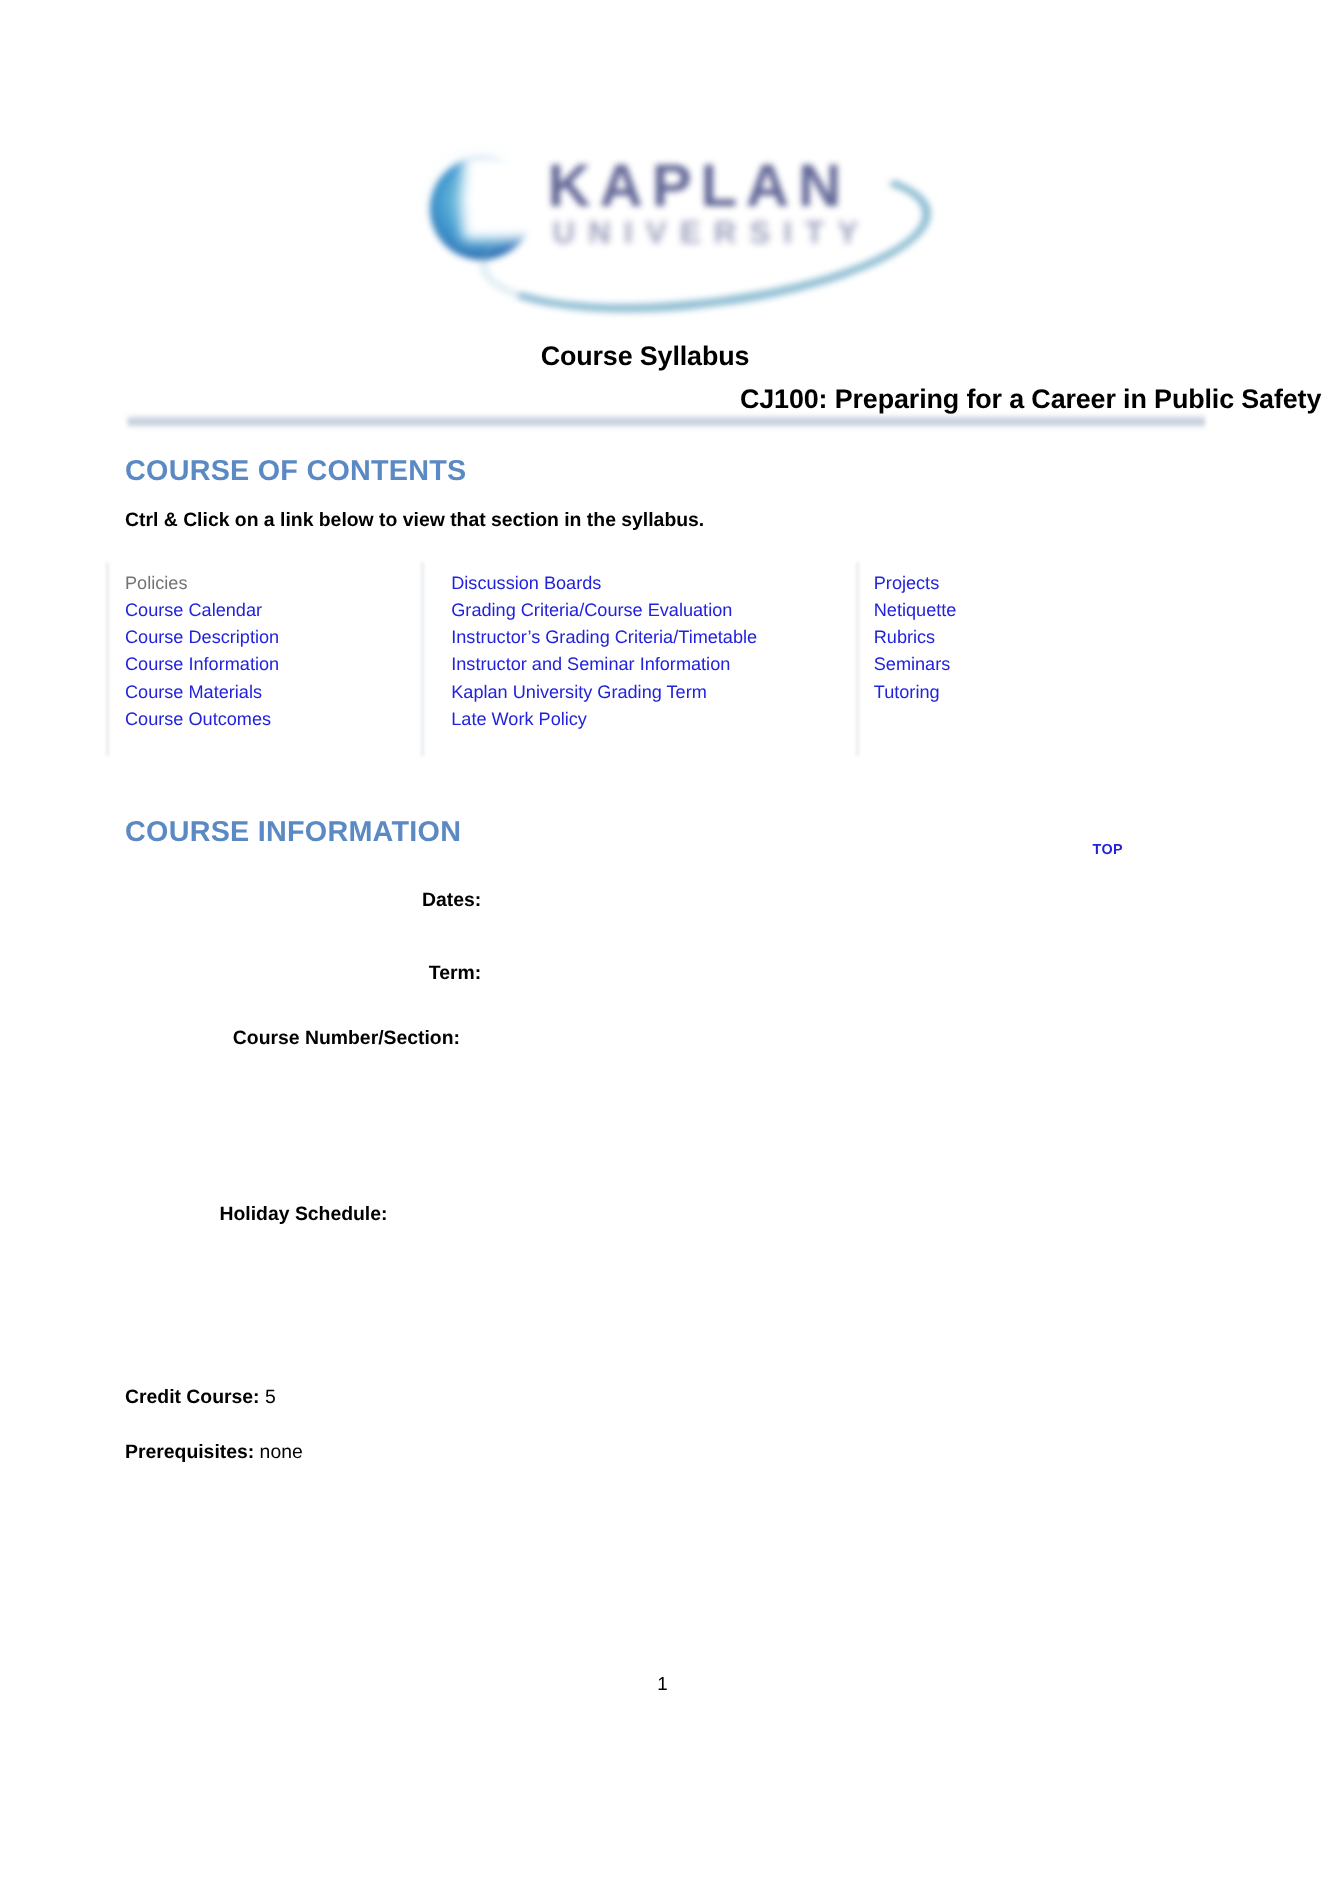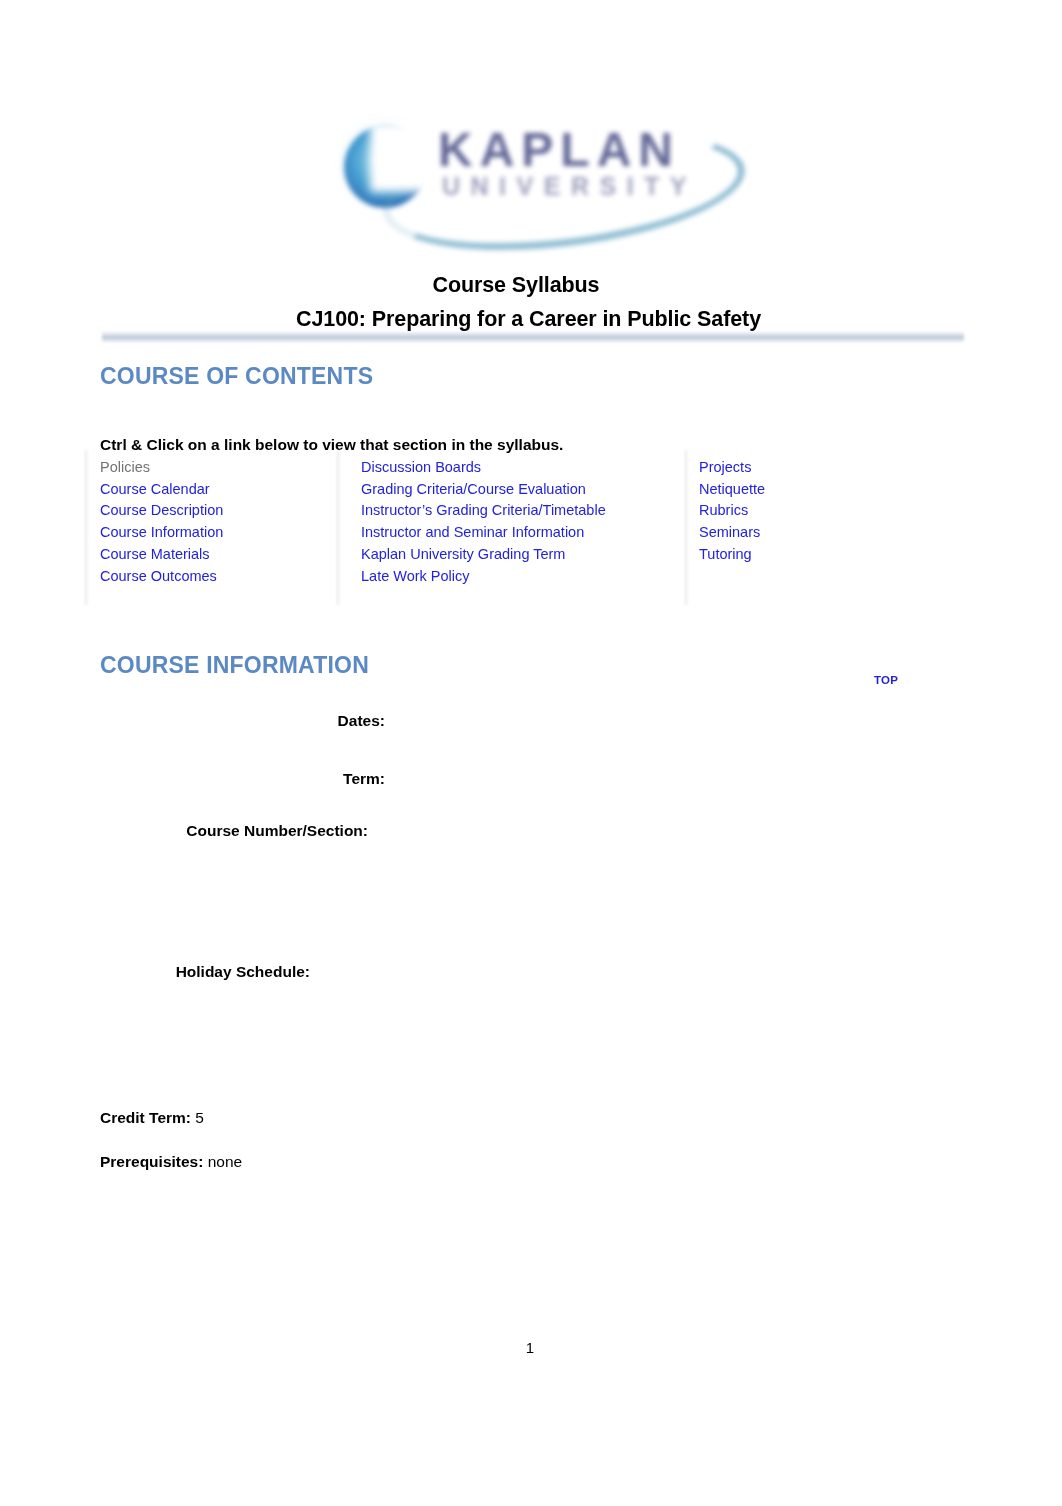--- a/index.html
+++ b/index.html
@@ -102,21 +102,21 @@
     width: 1062px;
     text-align: center;
   }
   #doc-title .line {
     font-size: 21.5px;
     font-weight: bold;
     line-height: 34px;
     letter-spacing: -0.1px;
   }
   #title-line1 { padding-right: 30px; }
-  #title-line2 { padding-right: 5px; }
+  #title-line2 { padding-right: 5px; text-align: right; }
 
   
   #header-rule {
     position: absolute;
     left: 102px;
     top: 331px;
     width: 862px;
     height: 12px;
     background: linear-gradient(to bottom,
         rgba(255,255,255,0) 0%,
@@ -133,21 +133,21 @@
     font-weight: bold;
     color: #5b89c3;
     letter-spacing: 0.2px;
   }
   #toc-heading { left: 100px; top: 363px; }
   #ci-heading  { left: 100px; top: 652px; }
 
   #toc-instruction {
     position: absolute;
     left: 100px;
-    top: 436px;
+    top: 408px;
     font-size: 15.5px;
     font-weight: bold;
   }
 
   
   #toc-table {
     position: absolute;
     left: 85px;
     top: 450px;
     width: 835px;
@@ -321,21 +321,21 @@
     <div class="field-value"></div>
   </div>
   <div class="field-row" id="row-holiday">
     <div class="field-label">Holiday Schedule:</div>
     <div class="field-value"></div>
   </div>
 </div>
 
 <div id="detail-lines">
   <div class="detail-row">
-    <span class="detail-label">Credit Term:</span><span class="detail-value"> 5</span>
+    <span class="detail-label">Credit Course:</span><span class="detail-value"> 5</span>
   </div>
   <div class="detail-row">
     <span class="detail-label">Prerequisites:</span><span class="detail-value">&nbsp;none</span>
   </div>
 </div>
 
 <div id="page-number">
   <span>1</span>
 </div>
 

